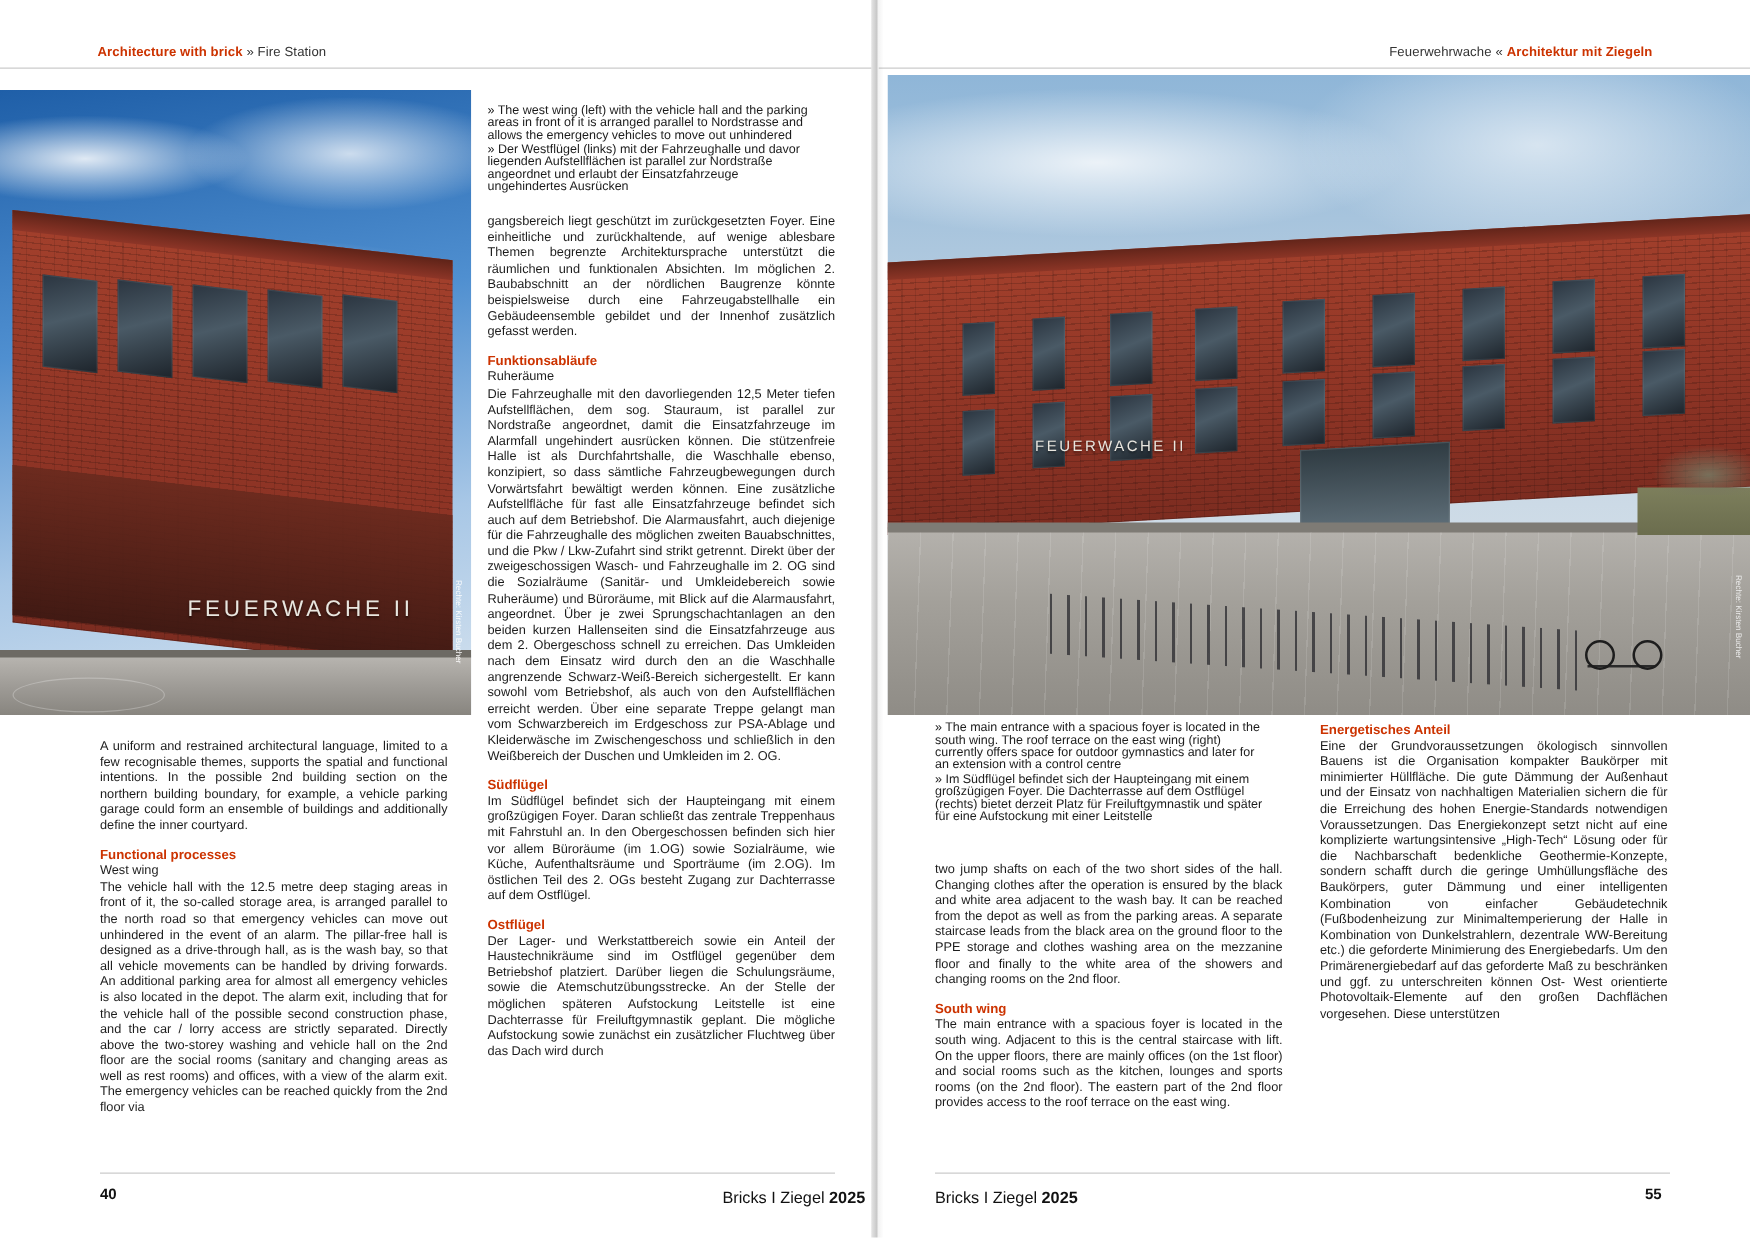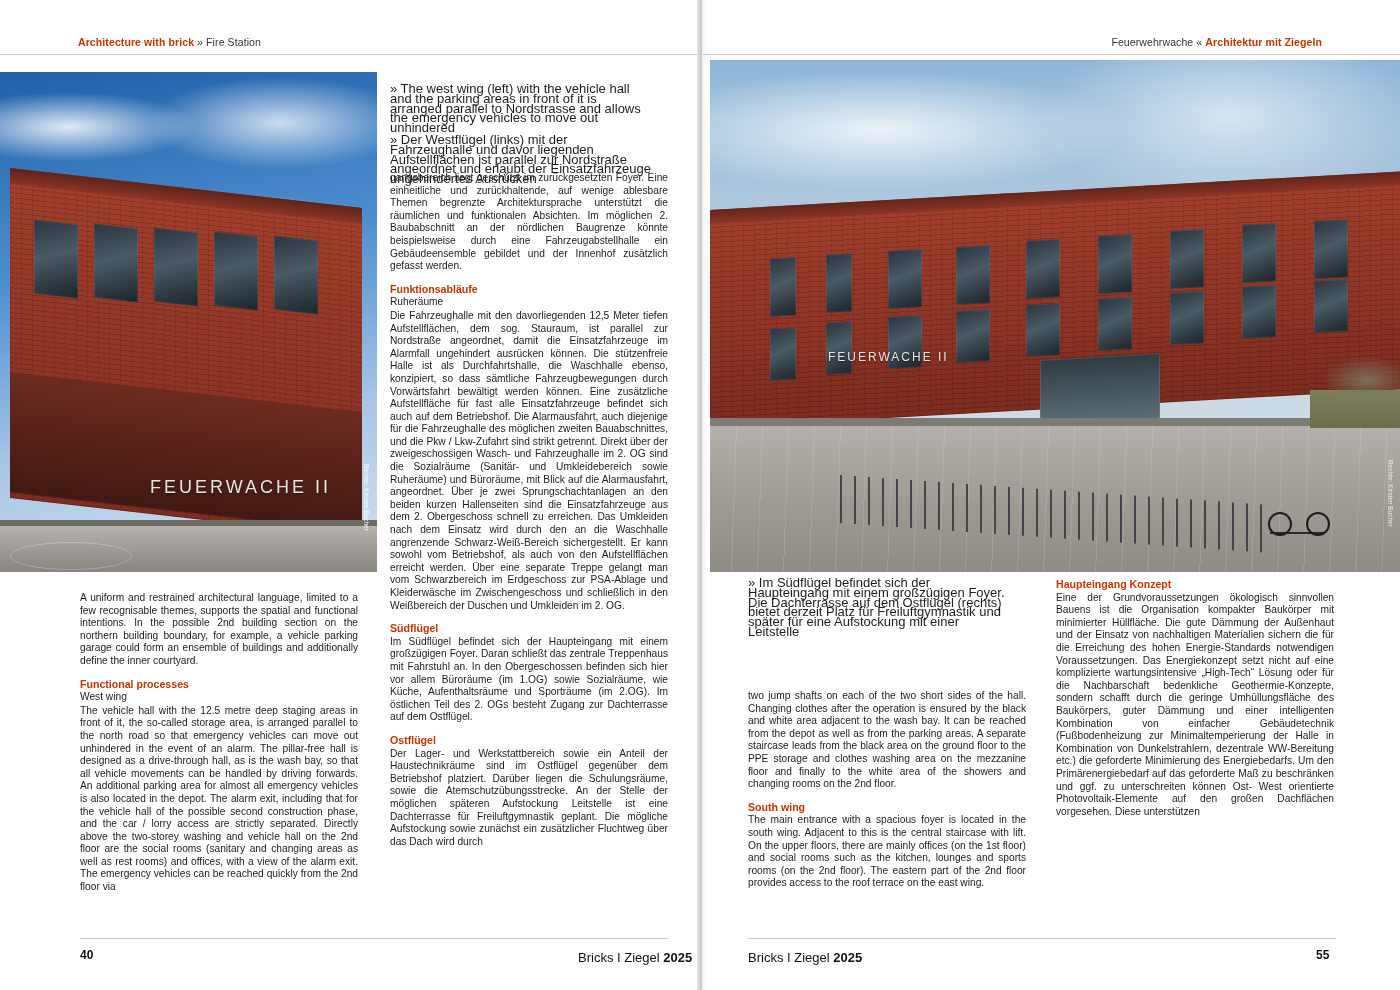--- a/index.html
+++ b/index.html
@@ -54,21 +54,21 @@
     hyphens:auto;
   }
   .col p{margin:0 0 10px 0;}
   .h-red{
     color:#cc3300;font-weight:bold;font-size:10.6px;margin:0 0 1px 0;
   }
   .h-sub{
     color:#1c1c1c;font-weight:normal;font-size:10.2px;margin:0 0 1px 0;
   }
   .caption{
-    position:absolute;font-size:13px;line-height:9.8px;color:#1c1c1c;
+    position:absolute;font-size:10px;line-height:9.8px;color:#1c1c1c;
     text-align:left;
   }
   .caption p{margin:0 0 2px 0;}
 
   .folio{
     position:absolute;font-size:12px;color:#111;font-weight:bold;
   }
   .folio-src{
     position:absolute;font-size:13px;color:#111;
   }
@@ -214,31 +214,32 @@
       <div style="position:absolute;left:558px;top:452px;width:20px;height:20px;border:2px solid #1d1d1d;border-radius:50%;"></div>
       <div style="position:absolute;left:596px;top:452px;width:20px;height:20px;border:2px solid #1d1d1d;border-radius:50%;"></div>
 
       <div class="lawn" style="left:600px;top:330px;width:100px;height:38px;"></div>
       <div style="position:absolute;left:612px;top:296px;width:90px;height:40px;background:radial-gradient(ellipse at 50% 60%,rgba(120,118,96,.9),rgba(120,118,96,0) 70%);"></div>
 
       <div class="credit credit dark" style="left:684px;top:400px;">Rechte: Kirsten Bucher</div>
     </div>
 
     <div class="caption" style="left:48px;top:578px;width:262px;">
+      <p>» The main entrance with a spacious foyer is located in the south wing. The roof terrace on the east wing (right) currently offers space for outdoor gymnastics and later for an extension with a control centre</p>
       <p>» Im Südflügel befindet sich der Haupteingang mit einem großzügigen Foyer. Die Dachterrasse auf dem Ostflügel (rechts) bietet derzeit Platz für Freiluftgymnastik und später für eine Aufstockung mit einer Leitstelle</p>
     </div>
 
     <div class="col" style="left:48px;top:690px;width:278px;">
       <p>two jump shafts on each of the two short sides of the hall. Changing clothes after the operation is ensured by the black and white area adjacent to the wash bay. It can be reached from the depot as well as from the parking areas. A separate staircase leads from the black area on the ground floor to the PPE storage and clothes washing area on the mezzanine floor and finally to the white area of the showers and changing rooms on the 2nd floor.</p>
       <div class="h-red">South wing</div>
       <p>The main entrance with a spacious foyer is located in the south wing. Adjacent to this is the central staircase with lift. On the upper floors, there are mainly offices (on the 1st floor) and social rooms such as the kitchen, lounges and sports rooms (on the 2nd floor). The eastern part of the 2nd floor provides access to the roof terrace on the east wing.</p>
     </div>
 
     <div class="col" style="left:356px;top:578px;width:278px;">
-      <div class="h-red">Haupteingang Konzept</div>
+      <div class="h-red">Energetisches Anteil</div>
       <p>Eine der Grundvoraussetzungen ökologisch sinnvollen Bauens ist die Organisation kompakter Baukörper mit minimierter Hüllfläche. Die gute Dämmung der Außenhaut und der Einsatz von nachhaltigen Materialien sichern die für die Erreichung des hohen Energie-Standards notwendigen Voraussetzungen. Das Energiekonzept setzt nicht auf eine komplizierte wartungsintensive „High-Tech“ Lösung oder für die Nachbarschaft bedenkliche Geothermie-Konzepte, sondern schafft durch die geringe Umhüllungsfläche des Baukörpers, guter Dämmung und einer intelligenten Kombination von einfacher Gebäudetechnik (Fußbodenheizung zur Minimaltemperierung der Halle in Kombination von Dunkelstrahlern, dezentrale WW-Bereitung etc.) die geforderte Minimierung des Energiebedarfs. Um den Primärenergiebedarf auf das geforderte Maß zu beschränken und ggf. zu unterschreiten können Ost- West orientierte Photovoltaik-Elemente auf den großen Dachflächen vorgesehen. Diese unterstützen</p>
     </div>
 
     <div class="rule" style="left:48px;top:938px;width:588px;"></div>
     <div class="folio-src" style="left:48px;top:950px;">
       <span>Bricks I Ziegel</span>
       <b>2025</b>
     </div>
     <div class="folio" style="left:616px;top:948px;">55</div>
   </div>

